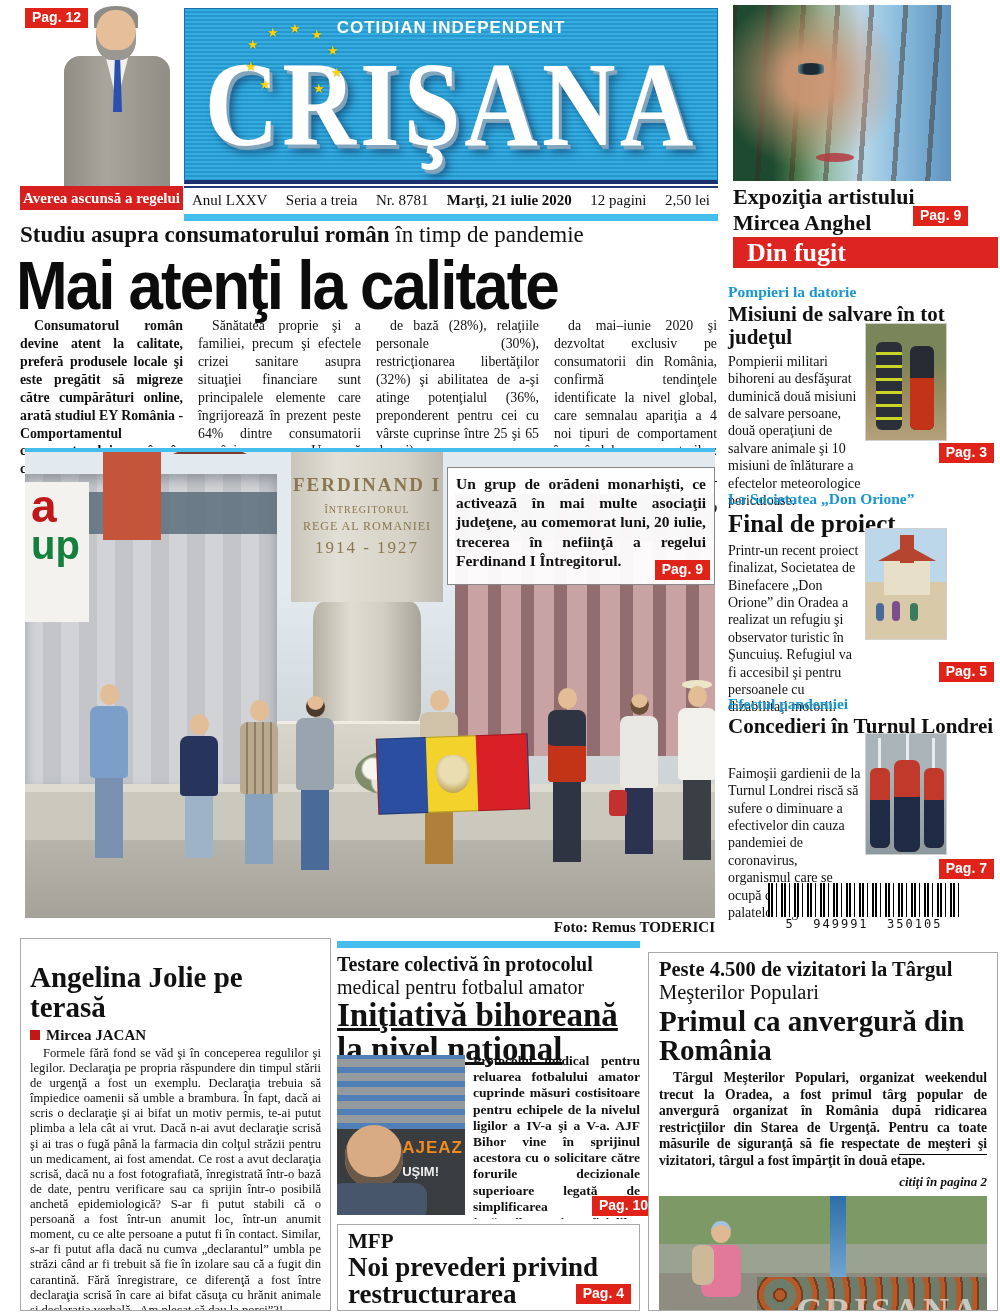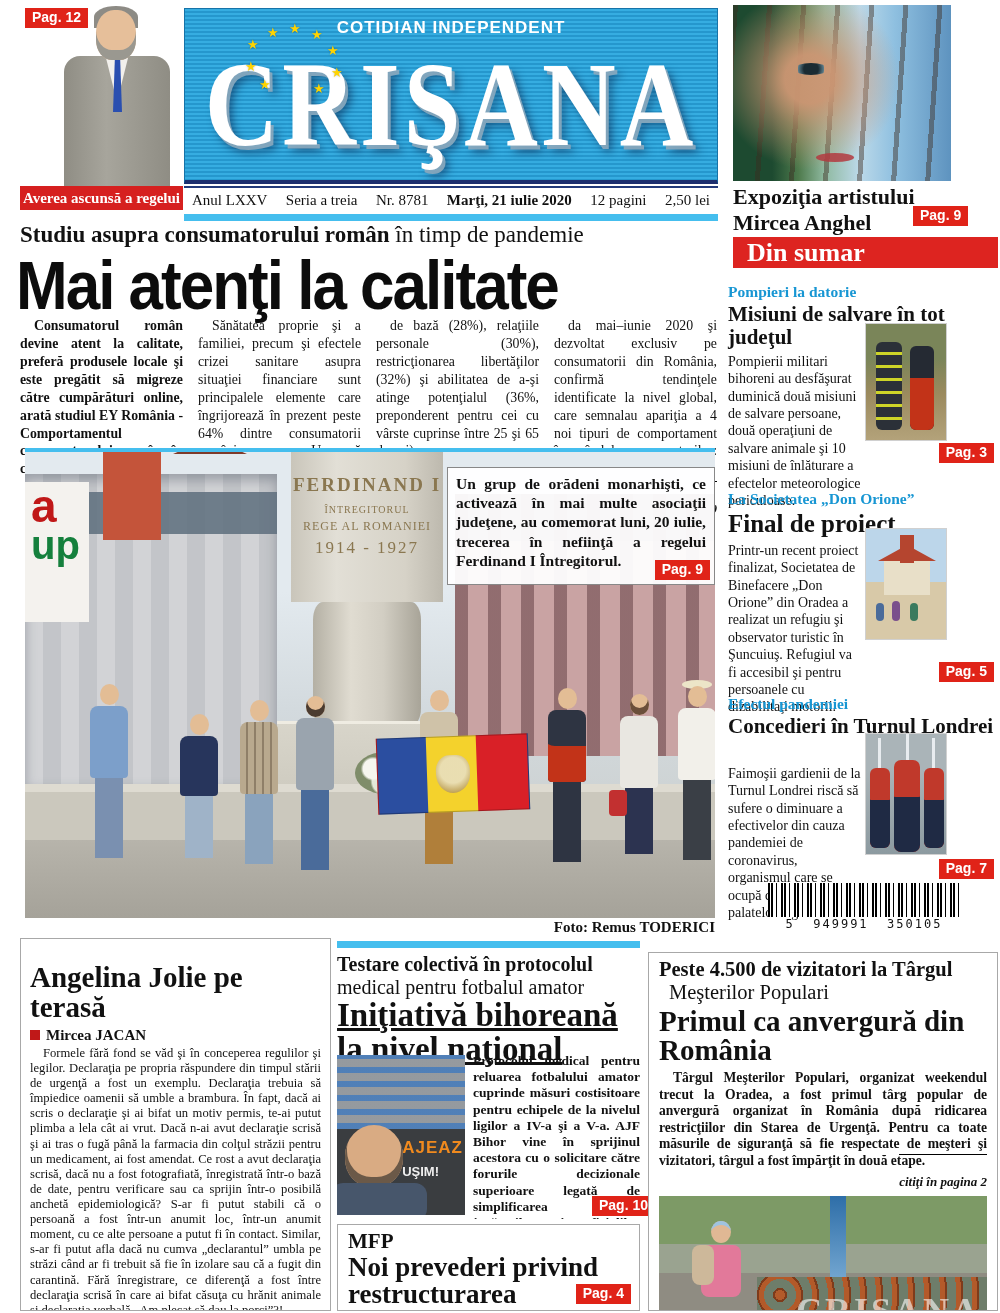--- a/index.html
+++ b/index.html
@@ -135,21 +135,21 @@
                background:#d9ab83;box-shadow:0 -8px 0 2px #6b5948 inset;}
   .fb-man-torso{position:absolute;left:-6px;bottom:-6px;width:96px;height:38px;border-radius:12px;background:#47566b;}
   .fb-body{font-weight:bold;font-size:13.5px;line-height:1.2;text-align:justify;margin:0;}
   .fb-badge{left:592px;top:1196px;}
   .mfp{left:337px;top:1224px;width:303px;height:87px;padding:4px 10px;position:absolute;}
   .mfp-kicker{font-weight:bold;font-size:21px;}
   .mfp-head{font-weight:bold;font-size:27px;line-height:1.0;}
   .mfp-badge{position:absolute;right:8px;bottom:6px;}
   .fair{left:648px;top:952px;width:350px;height:359px;padding:5px 10px;overflow:hidden;}
   .fair-kicker1{font-weight:bold;font-size:20.5px;line-height:1.12;}
-  .fair-kicker2{font-size:20.5px;line-height:1.12;margin-left:10px;}
+  .fair-kicker2{font-size:20.5px;line-height:1.12;}
   .fair-head{font-weight:bold;font-size:29px;line-height:1.02;margin:3px 0 4px;}
   .fair-body{font-weight:bold;font-size:13.6px;line-height:1.22;text-align:justify;margin:0;text-indent:14px;}
   .fair-more{text-align:right;margin-top:-16px;}
   .fair-photo{position:relative;width:100%;height:140px;margin-top:6px;overflow:hidden;
      background:linear-gradient(#7d9a66 0 34%,#9aa390 34% 55%,#8f8c82 55% 100%);}
   .fp-canopy{position:absolute;left:52%;top:0;width:16px;height:70%;background:linear-gradient(#2e6ea8,#7fb0d8);}
   .fp-table{position:absolute;left:30%;top:58%;width:70%;height:26%;
             background:repeating-radial-gradient(circle at 10% 50%,#b35a2a 0 5px,#7e3b1b 5px 7px,transparent 7px 16px),#6e7d6a;}
   .fp-woman{position:absolute;left:12%;top:18%;width:46px;height:110px;}
   .fp-w-head{width:20px;height:22px;border-radius:50%;background:#e0b894;margin:0 auto;
@@ -213,21 +213,21 @@
 
   <div class="abs art-photo">
     <div class="art-eye"></div>
     <div class="art-lips"></div>
   </div>
   <div class="abs expo-head">
     <div>Expoziţia artistului</div>
     <div>Mircea Anghel</div>
   </div>
   <span class="abs badge expo-badge">Pag. 9</span>
-  <div class="abs din-sumar">Din sumar</div>
+  <div class="abs din-sumar">Din fugit</div>
 
   <div class="abs si" style="top:283px;height:202px;">
     <div class="si-kicker">Pompieri la datorie</div>
     <div class="si-head">Misiuni de salvare în tot judeţul</div>
     <div class="si-text" style="top:70px;">Pompierii militari bihoreni au desfăşurat duminică două misiuni de salvare persoane, două operaţiuni de salvare animale şi 10 misiuni de înlăturare a efectelor meteorologice periculoase.</div>
     <div class="si-photo" style="top:40px;height:118px;background:linear-gradient(#7a8559 0 30%,#9b8a5e 60%,#b3a27a);">
       <div style="position:absolute;left:10px;top:18px;width:26px;height:88px;border-radius:6px;background:repeating-linear-gradient(0deg,#2b3038 0 10px,#cdd428 10px 13px);"></div>
       <div style="position:absolute;left:44px;top:22px;width:24px;height:84px;border-radius:6px;background:#252a33;box-shadow:0 -70px 0 -18px #c23318 inset;"></div>
     </div>
     <span class="badge si-badge" style="right:6px;top:160px;">Pag. 3</span>

